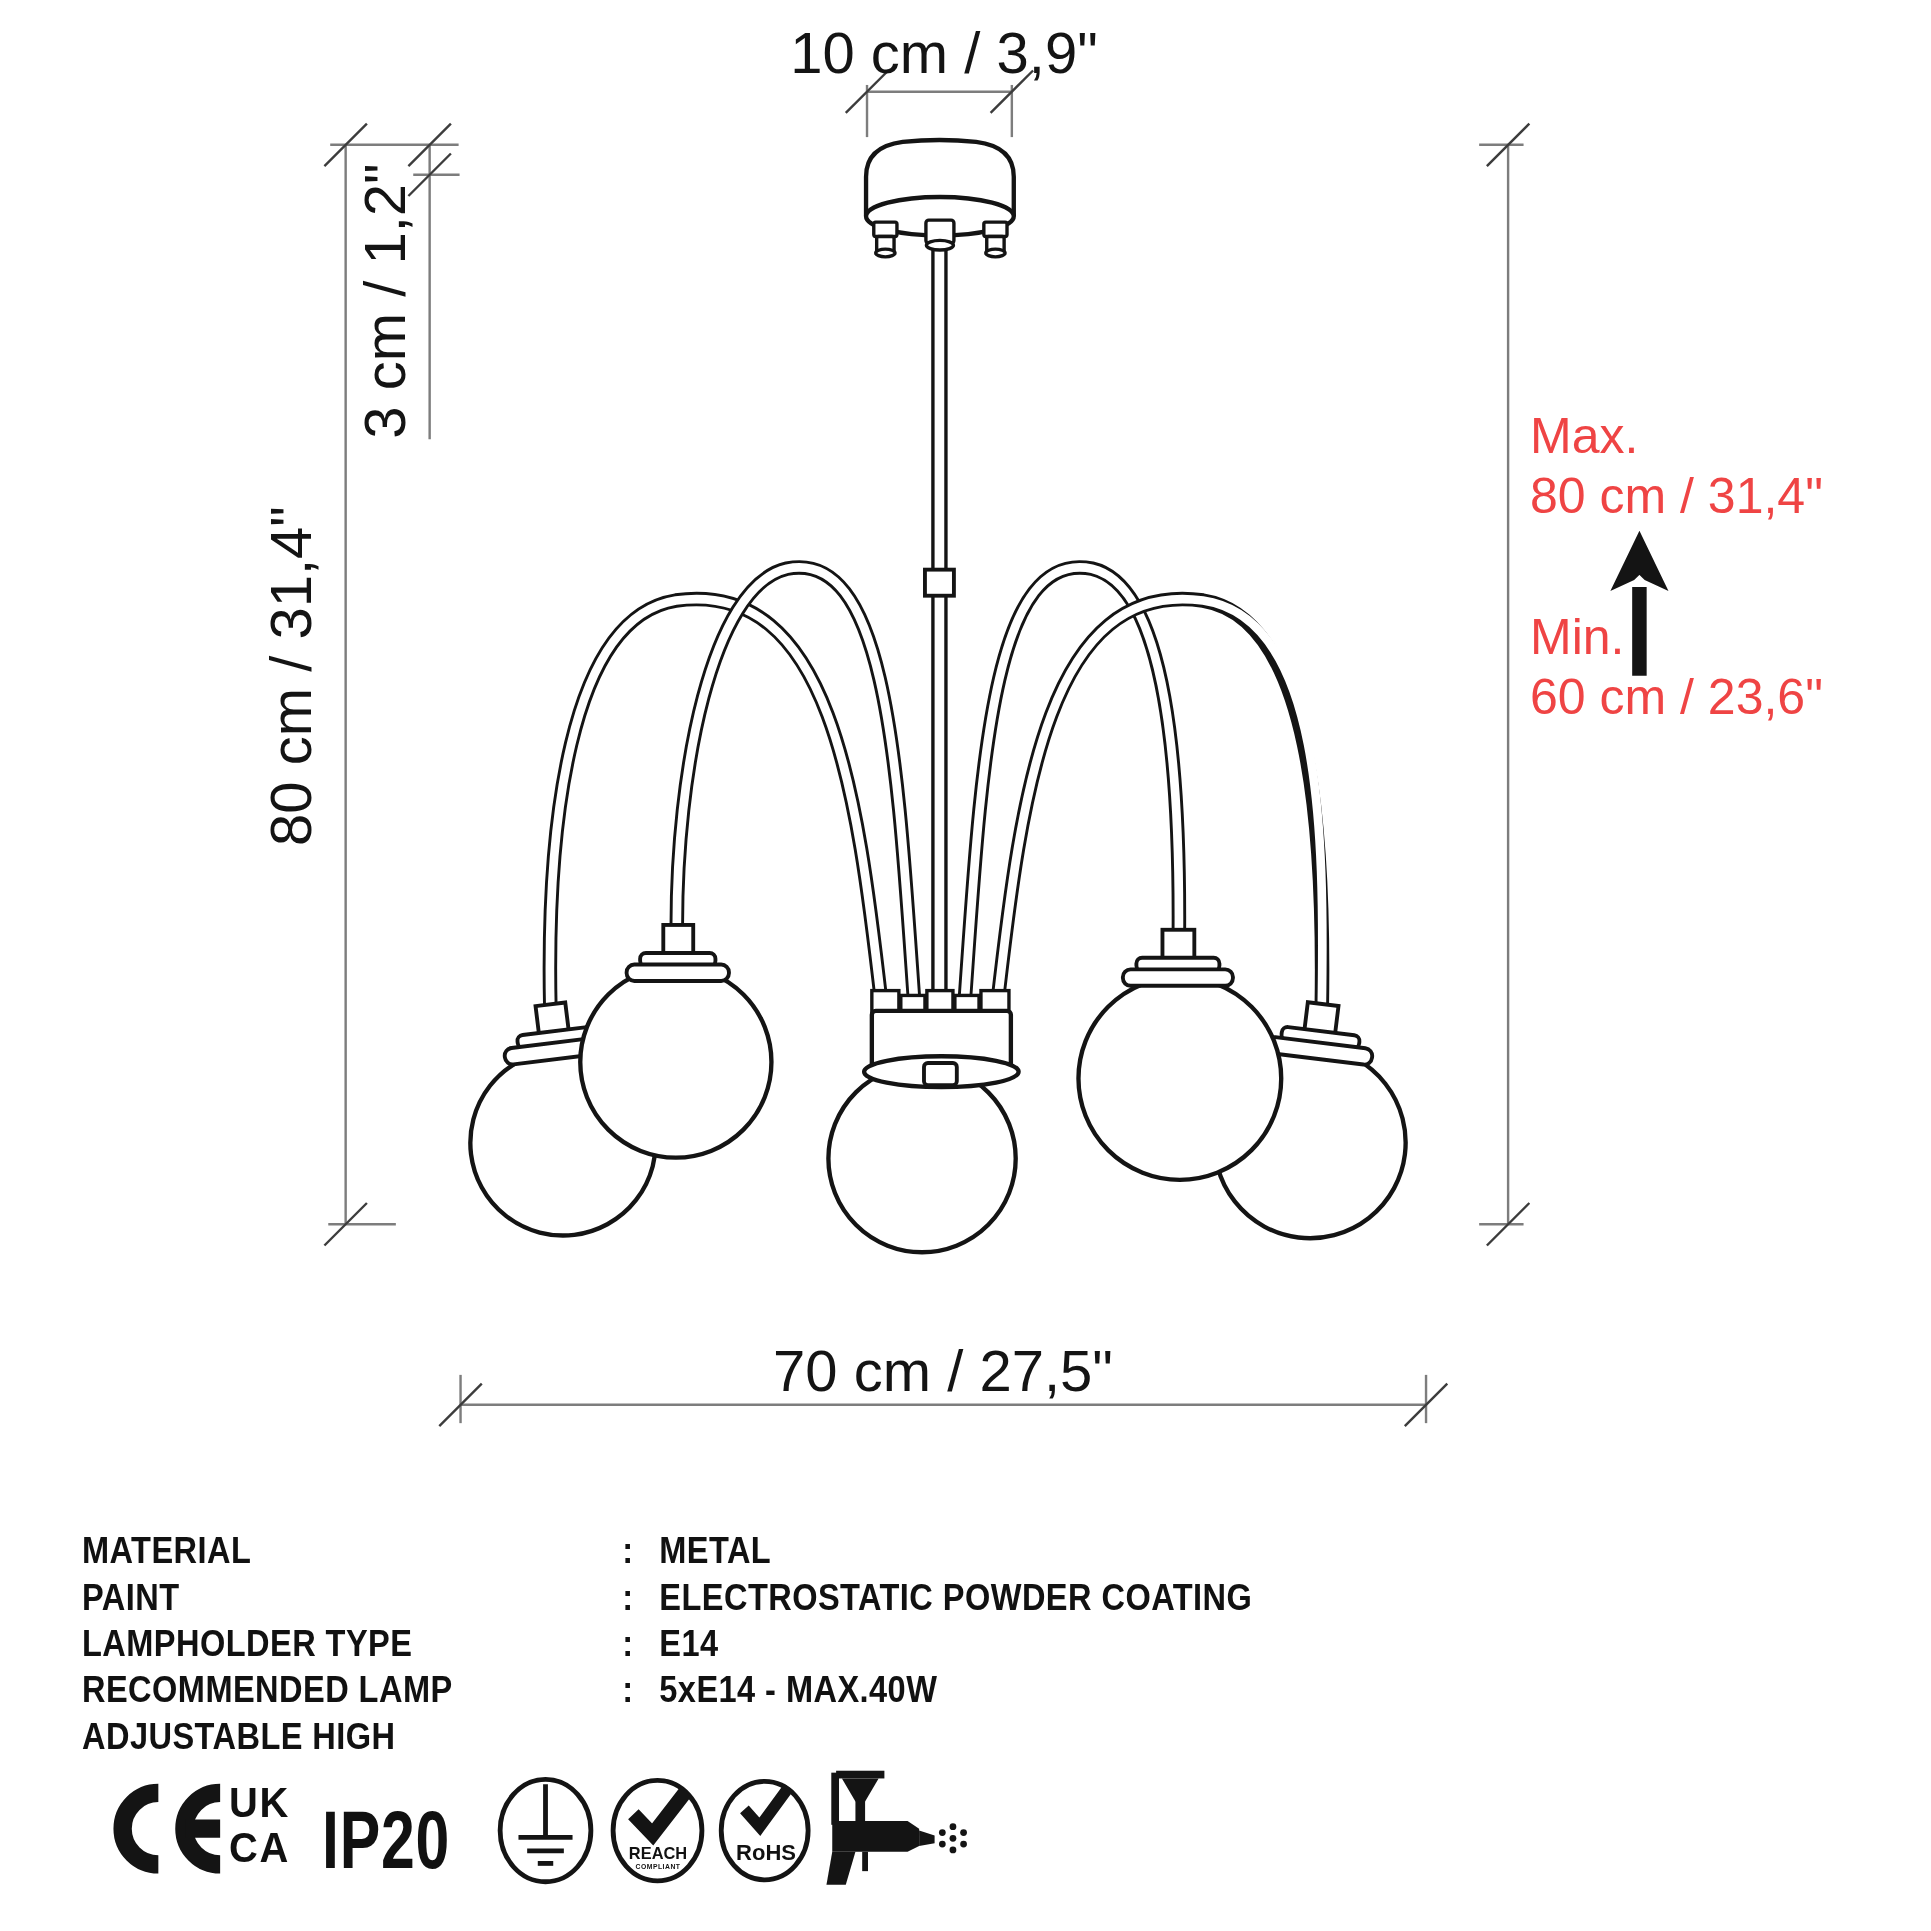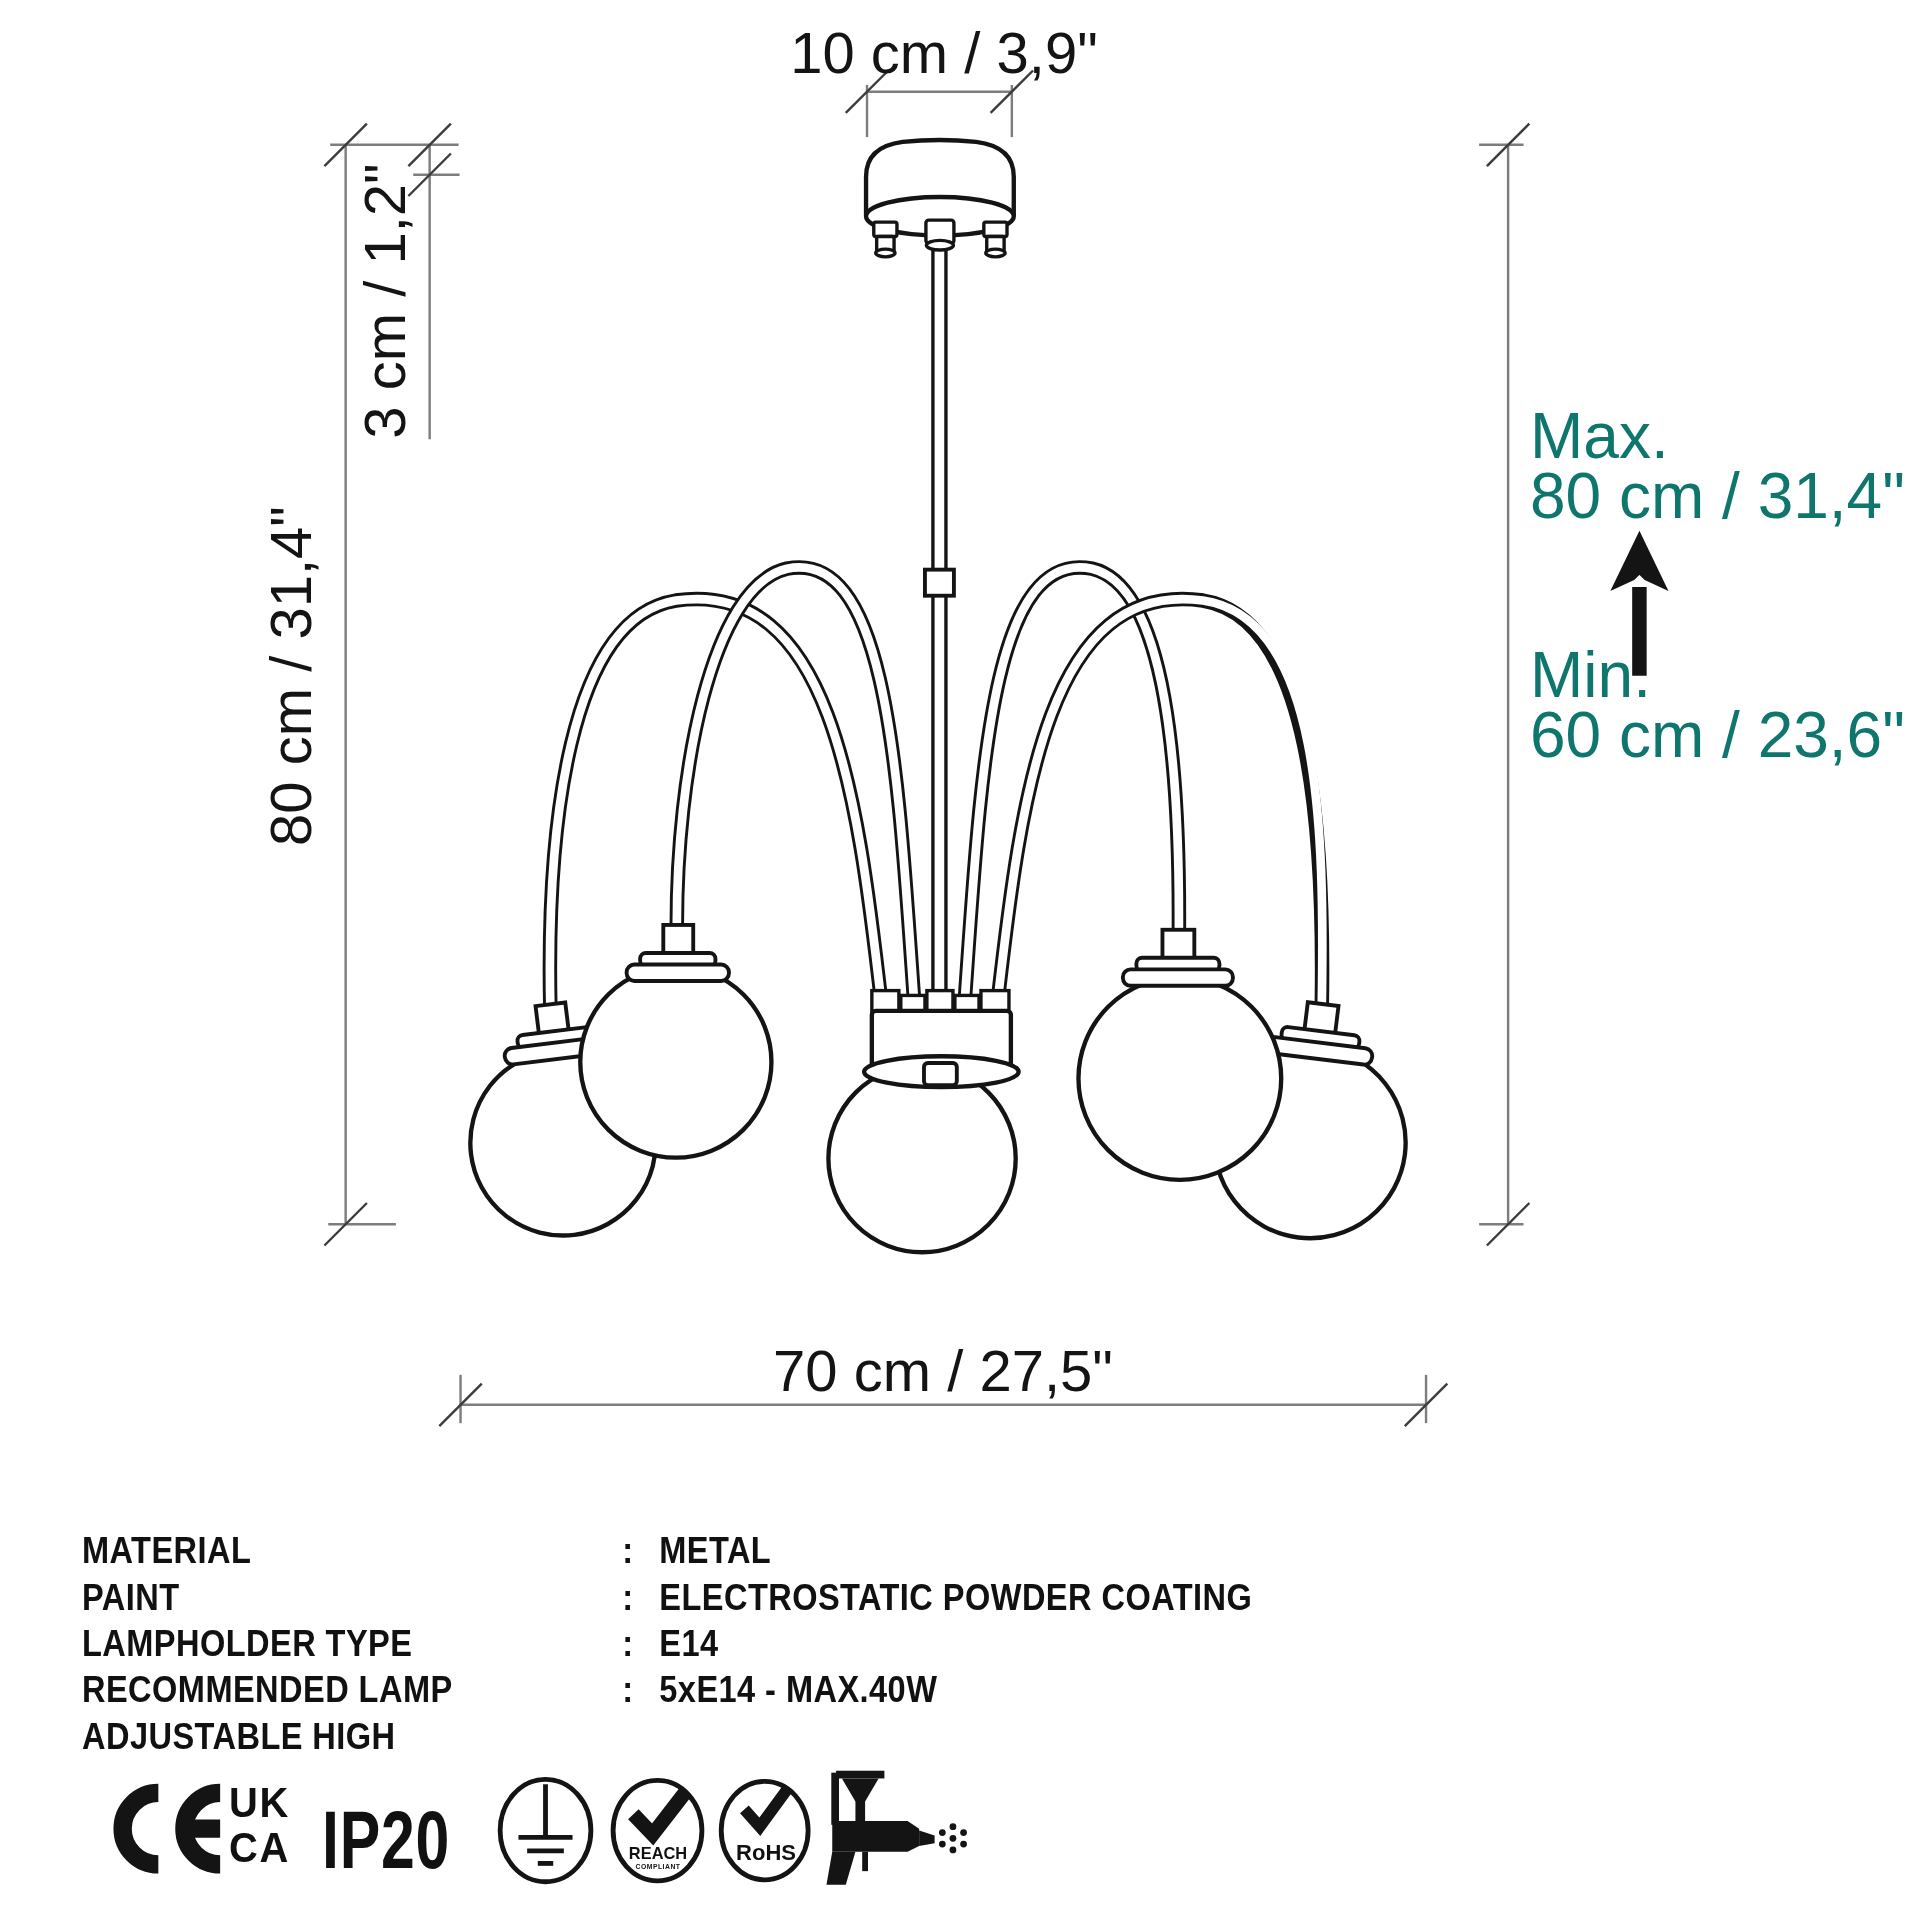--- a/index.html
+++ b/index.html
@@ -2,21 +2,21 @@
 <html><head>
 <meta charset="utf-8">
 <style>
   html,body{margin:0;padding:0;background:#fff;}
   #canvas{position:relative;width:1931px;height:1931px;background:#ffffff;overflow:hidden;
           font-family:"Liberation Sans",sans-serif;color:#111;}
   #drawing{position:absolute;left:0;top:0;}
   .dimtext{position:absolute;font-size:58px;color:#141414;white-space:nowrap;}
   .centered{transform:translateX(-50%);}
   .rot{transform:translate(-50%,-50%) rotate(-90deg);transform-origin:center;}
-  .dimblock{position:absolute;font-size:64px;line-height:60px;color:#0f766e;white-space:nowrap;}
+  .dimblock{position:absolute;font-size:50px;line-height:60px;color:#ef4444;white-space:nowrap;}
   .spec-row{position:absolute;left:82px;font-weight:bold;font-size:37px;white-space:nowrap;
             transform:scaleX(0.88);transform-origin:left top;letter-spacing:0.5px;}
   .spec-label{display:inline-block;width:614px;}
   .spec-colon{display:inline-block;width:42px;}
   .ukca{position:absolute;left:229px;font-weight:bold;font-size:42px;line-height:45px;
         letter-spacing:1.9px;transform:scaleX(0.95);transform-origin:left top;}
   .ip20{position:absolute;left:322px;top:1794px;font-weight:bold;font-size:81px;
         transform:scaleX(0.75);transform-origin:left top;letter-spacing:1px;}
   .badgetext{position:absolute;font-weight:bold;text-align:right;transform:translateX(-50%);}
 </style>
@@ -200,21 +200,21 @@
 
   <div class="dimtext rot" style="left:384px;top:301px;">3 cm / 1,2"</div>
 
   <div class="dimtext rot" style="left:290px;top:676px;">80 cm / 31,4"</div>
 
   <div class="dimblock" style="left:1530px;top:406px;">
     <div>Max.</div>
     <div>80 cm / 31,4"</div>
   </div>
 
-  <div class="dimblock" style="left:1530px;top:645px;">
+  <div class="dimblock" style="left:1530px;top:607px;">
     <div>Min.</div>
     <div>60 cm / 23,6"</div>
   </div>
 
   <div class="dimtext centered" style="left:943px;top:1337px;">70 cm / 27,5"</div>
 
   <div>
     <div class="spec-row" style="top:1530px;">
       <span class="spec-label">MATERIAL</span><span class="spec-colon">:</span><span class="spec-value">METAL</span>
     </div>

